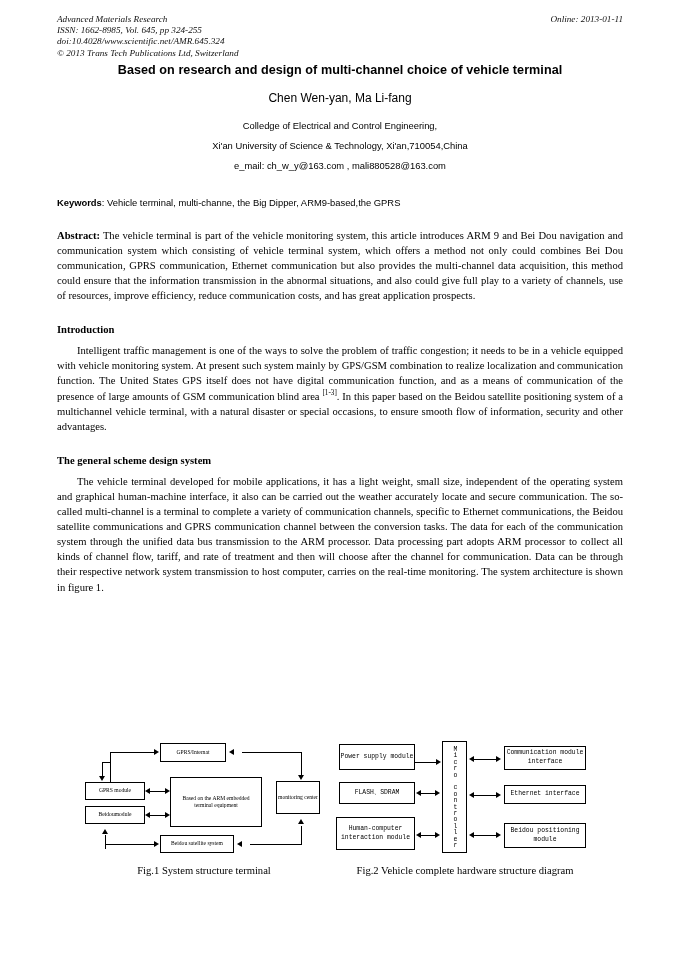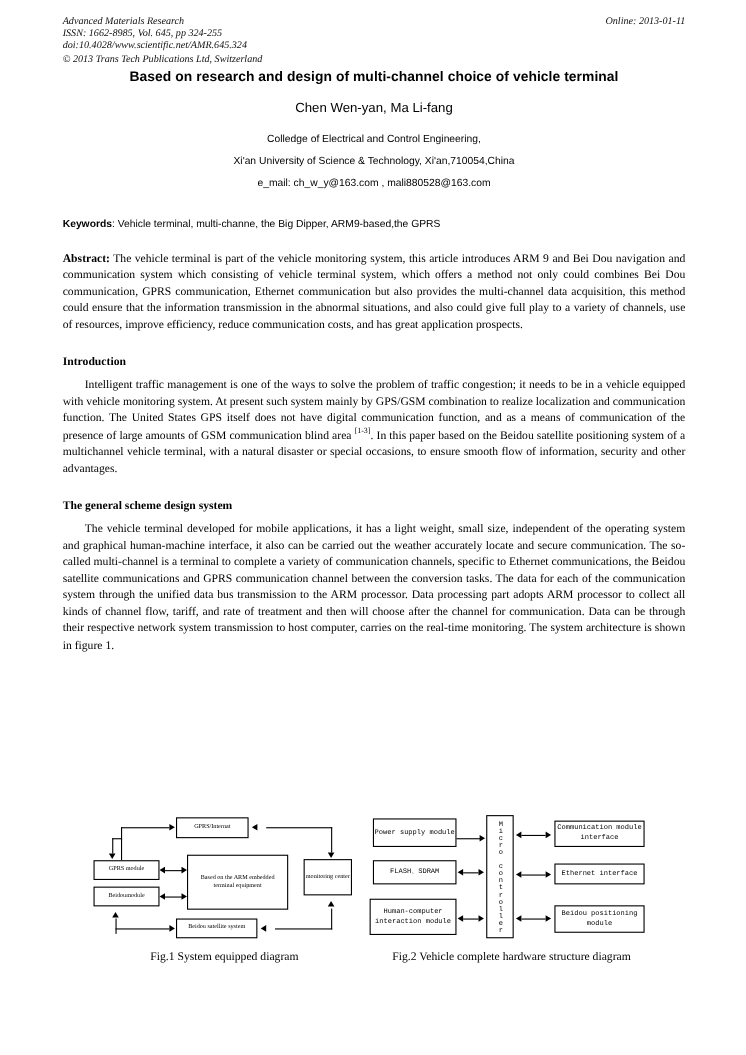--- a/index.html
+++ b/index.html
@@ -328,18 +328,18 @@
 
       <div class="ln" style="left:138px; top:55px; width:22px; height:1.3px;"></div>
       <div class="arrow ar-l" style="left:133px; top:52.3px;"></div>
       <div class="arrow ar-r" style="left:160px; top:52.3px;"></div>
 
       <div class="ln" style="left:138px; top:95px; width:22px; height:1.3px;"></div>
       <div class="arrow ar-l" style="left:133px; top:92.3px;"></div>
       <div class="arrow ar-r" style="left:160px; top:92.3px;"></div>
     </div>
 
-    <div class="fig-caption" style="left:84px; top:124px; width:240px;">Fig.1 System equipped diagram</div>
+    <div class="fig-caption" style="left:84px; top:124px; width:240px;">Fig.1 System structure terminal</div>
     <div class="fig-caption" style="left:300px; top:124px; width:330px;">Fig.2 Vehicle complete hardware structure diagram</div>
 
   </div>
 
 </div>
 
 </body></html>

